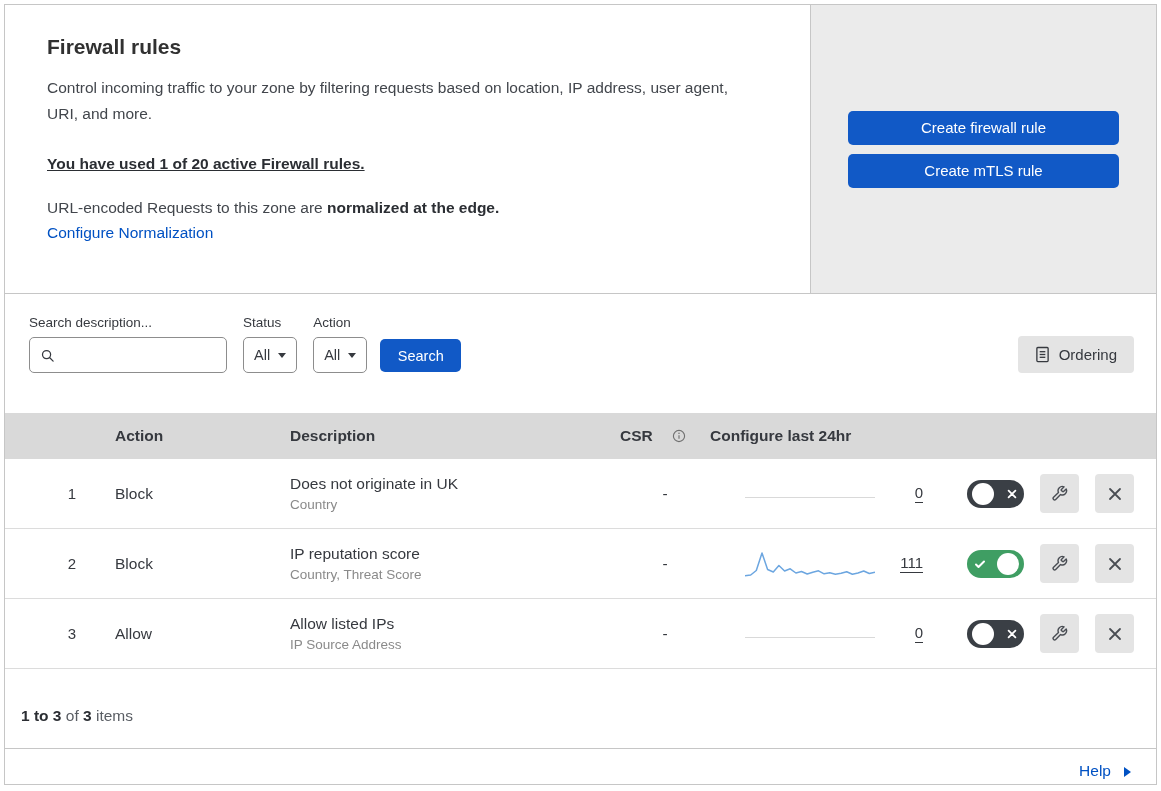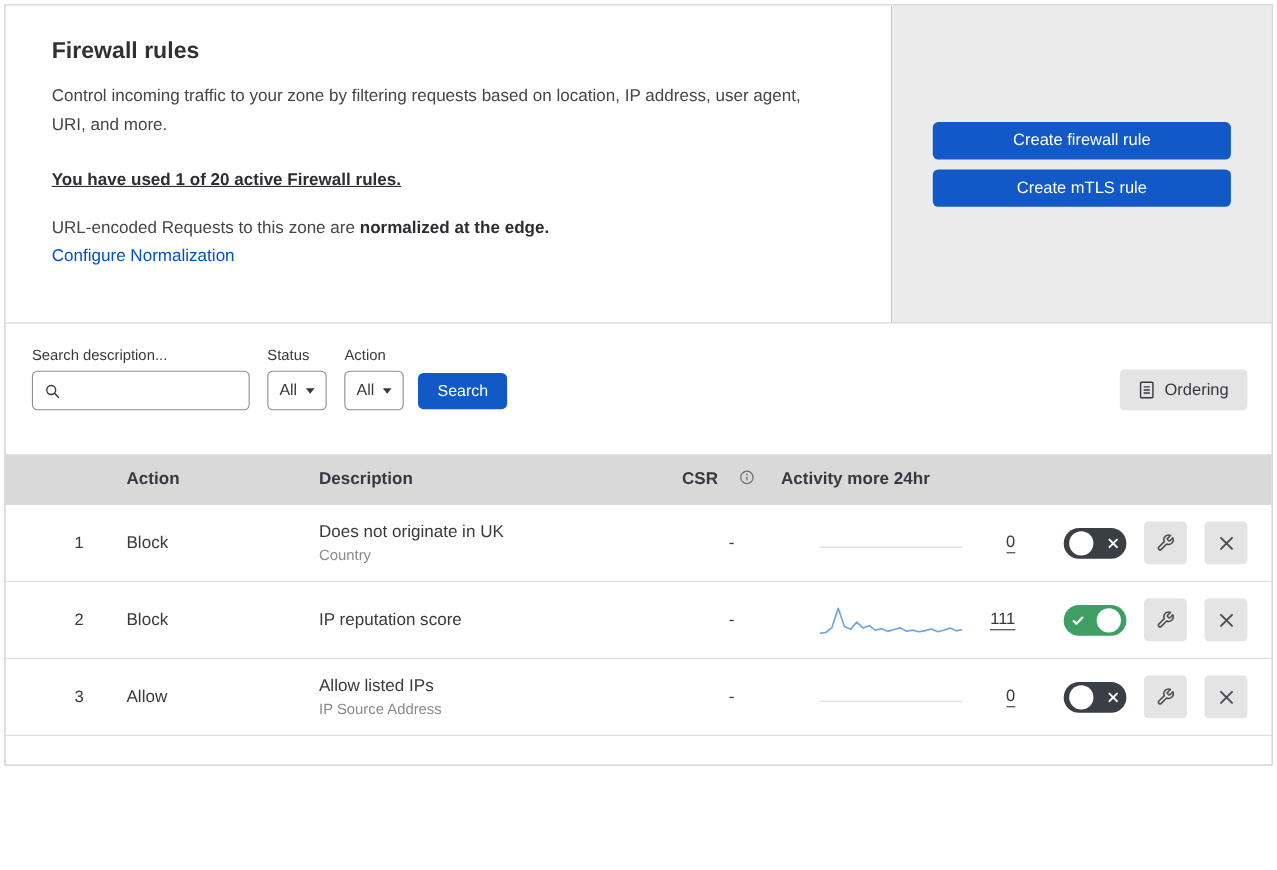--- a/index.html
+++ b/index.html
@@ -1,20 +1,20 @@
 <!DOCTYPE html>
 <html><head>
 <meta charset="utf-8">
 <style>
   * { box-sizing: border-box; margin: 0; padding: 0; }
   html, body { width: 1161px; height: 791px; background: #fff; }
   body { font-family: "Liberation Sans", sans-serif; color: #36393f; }
 
   .frame {
-    margin: 4px; border: 1px solid #c6c6c6; height: 692px;
+    margin: 4px; border: 1px solid #c6c6c6; height: 781px;
     display: flex; flex-direction: column; background: #fff; overflow: hidden;
   }
 
   
   .top-section { display: flex; height: 289px; border-bottom: 1px solid #c6c6c6; flex: none; }
   .top-left { flex: 1; padding: 30px 40px 0 42px; border-right: 1px solid #c6c6c6; background: #fff; }
   .page-title { font-size: 21px; font-weight: 600; color: #313131; margin-bottom: 16px; }
   .page-desc { font-size: 15.5px; line-height: 1.7; color: #42464c; max-width: 710px; }
   .usage-line { font-size: 15.5px; font-weight: 700; color: #2b2e33; margin-top: 27px; text-decoration: underline; }
   .norm-line { font-size: 15.5px; color: #42464c; margin-top: 26px; }
@@ -51,21 +51,21 @@
     border-radius: 4px; font-size: 15px; font-family: inherit; color: #36393f;
     display: flex; align-items: center; gap: 9px; cursor: pointer;
   }
 
   
   .grid-row {
     display: grid; grid-template-columns: 86px 175px 330px 90px 225px 1fr;
     padding-left: 24px; padding-right: 22px; align-items: center;
   }
   .table-header { background: #d9d9d9; height: 46px; font-weight: 700; font-size: 15.5px; flex: none; }
-  .th-csr { display: flex; align-items: flex-start; gap: 19px; }
+  .th-csr { display: flex; align-items: center; gap: 19px; }
   .rule-row { height: 70px; border-bottom: 1px solid #dcdcdc; flex: none; }
   .cell-num { text-align: center; font-size: 15px; }
   .cell-action { font-size: 15.5px; }
   .cell-desc .desc-main { font-size: 15.5px; color: #36393f; }
   .cell-desc .desc-sub { font-size: 13.5px; color: #8a8a8a; margin-top: 4px; }
   .cell-csr { text-align: center; font-size: 15.5px; }
   .cell-activity { display: flex; align-items: center; }
   .spark { width: 130px; height: 32px; margin-left: 35px; position: relative; }
   .spark.flat::after { content: ""; position: absolute; left: 0; right: 0; top: 19px; height: 1px; background: #d9d9d9; }
   .spark svg { position: absolute; left: 0; bottom: 0; }
@@ -163,21 +163,21 @@
     <div class="th-csr">
       <span>CSR</span>
       <span style="display:flex;">
         <svg width="14" height="14" viewBox="0 0 16 16">
             <circle cx="8" cy="8" r="6.4" fill="none" stroke="#707070" stroke-width="1.3"></circle>
             <line x1="8" y1="7.2" x2="8" y2="11.2" stroke="#707070" stroke-width="1.3"></line>
             <circle cx="8" cy="4.9" r="0.9" fill="#707070"></circle>
           </svg>
       </span>
     </div>
-    <div>Activity more 24hr</div>
+    <div>Configure last 24hr</div>
     <div></div>
   </div>
 
   <div class="grid-row rule-row">
     <div class="cell-num">1</div>
     <div class="cell-action">Block</div>
     <div class="cell-desc">
       <div class="desc-main">Does not originate in UK</div>
       <div class="desc-sub">Country</div>
     </div>
@@ -211,20 +211,21 @@
           </span>
       </button>
     </div>
   </div>
 
   <div class="grid-row rule-row">
     <div class="cell-num">2</div>
     <div class="cell-action">Block</div>
     <div class="cell-desc">
       <div class="desc-main">IP reputation score</div>
+      <div class="desc-sub">Country, Threat Score</div>
     </div>
     <div class="cell-csr">-</div>
     <div class="cell-activity">
       <div class="spark">
           <svg width="130" height="32" viewBox="0 0 130 32">
             <polyline fill="none" stroke="#6ca6e0" stroke-width="1.5" stroke-linejoin="round" points="0.0,27.8 5.7,27.0 11.3,22.5 17.0,5.0 22.6,21.5 28.3,24.0 33.9,17.5 39.6,23.0 45.2,20.8 50.9,25.0 56.5,23.5 62.2,26.0 67.8,24.3 73.5,22.8 79.1,25.8 84.8,24.8 90.4,26.3 96.1,25.3 101.7,23.8 107.4,26.3 113.0,25.0 118.7,23.0 124.3,25.5 130.0,24.3"></polyline>
           </svg>
         </div>
       <a class="activity-count">111</a>
     </div>

